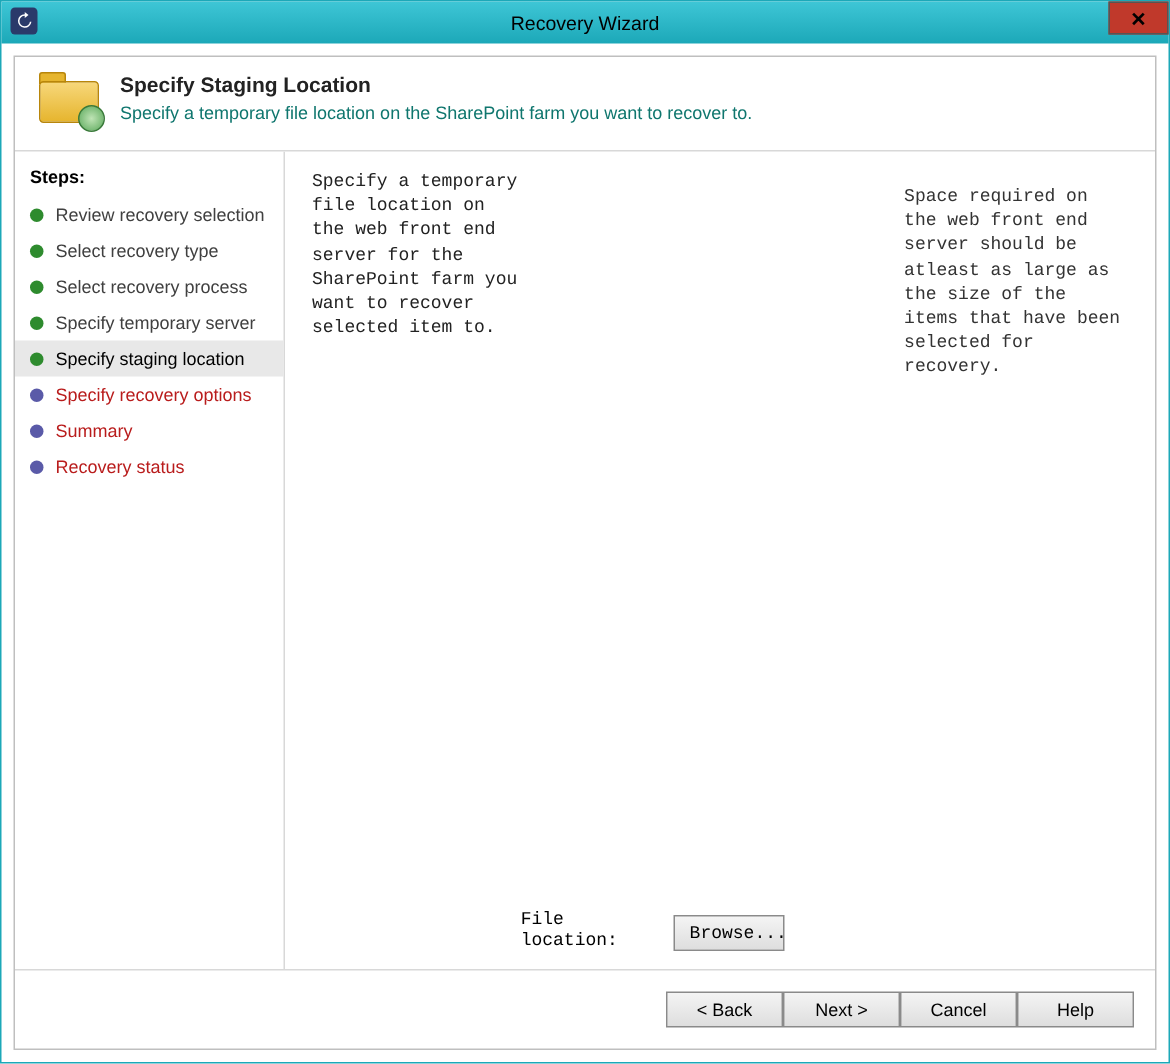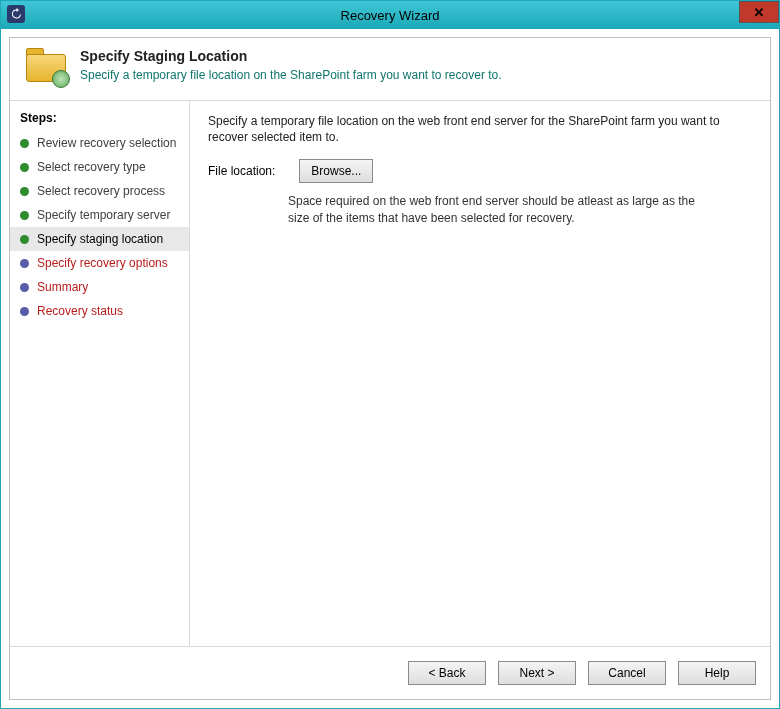--- a/index.html
+++ b/index.html
@@ -145,32 +145,33 @@
   }
   .bullet.done { background: #2e8b2e; }
   .bullet.pending { background: #5a5aa8; }
   .step-item.completed .step-label { color: #404040; }
   .step-item.current .step-label { color: #000; }
   .step-item.future .step-label { color: #b91c1c; }
   .content {
     flex: 1;
     padding: 12px 18px;
     display: flex;
-    flex-direction: column;
-    position: relative;
+    flex-direction: row;
+    position: relative;
+    font-family: Liberation Mono, monospace;
   }
   .instruction {
     font-size: 12px;
     line-height: 1.35;
     margin-bottom: 14px;
     color: #222;
   }
   .file-row {
     display: flex;
-    align-items: center;
+    align-items: flex-end;
     gap: 24px;
   }
   .file-label { font-size: 12px; }
   .file-input-wrap {
     position: relative;
   }
   .file-input {
     width: 230px;
     height: 22px;
     font-size: 12px;
@@ -202,21 +203,20 @@
     font-size: 12px;
     color: #333;
     margin-top: 10px;
     margin-left: 80px;
     line-height: 1.35;
     max-width: 430px;
   }
   .footer {
     display: flex;
     justify-content: flex-end;
-    gap: 12px;
     padding: 14px;
     border-top: 1px solid #d8d8d8;
     align-items: center;
   }
   .footer .btn { min-width: 78px; }
 </style>
 </head>
 <body>
 
 <div class="window">

